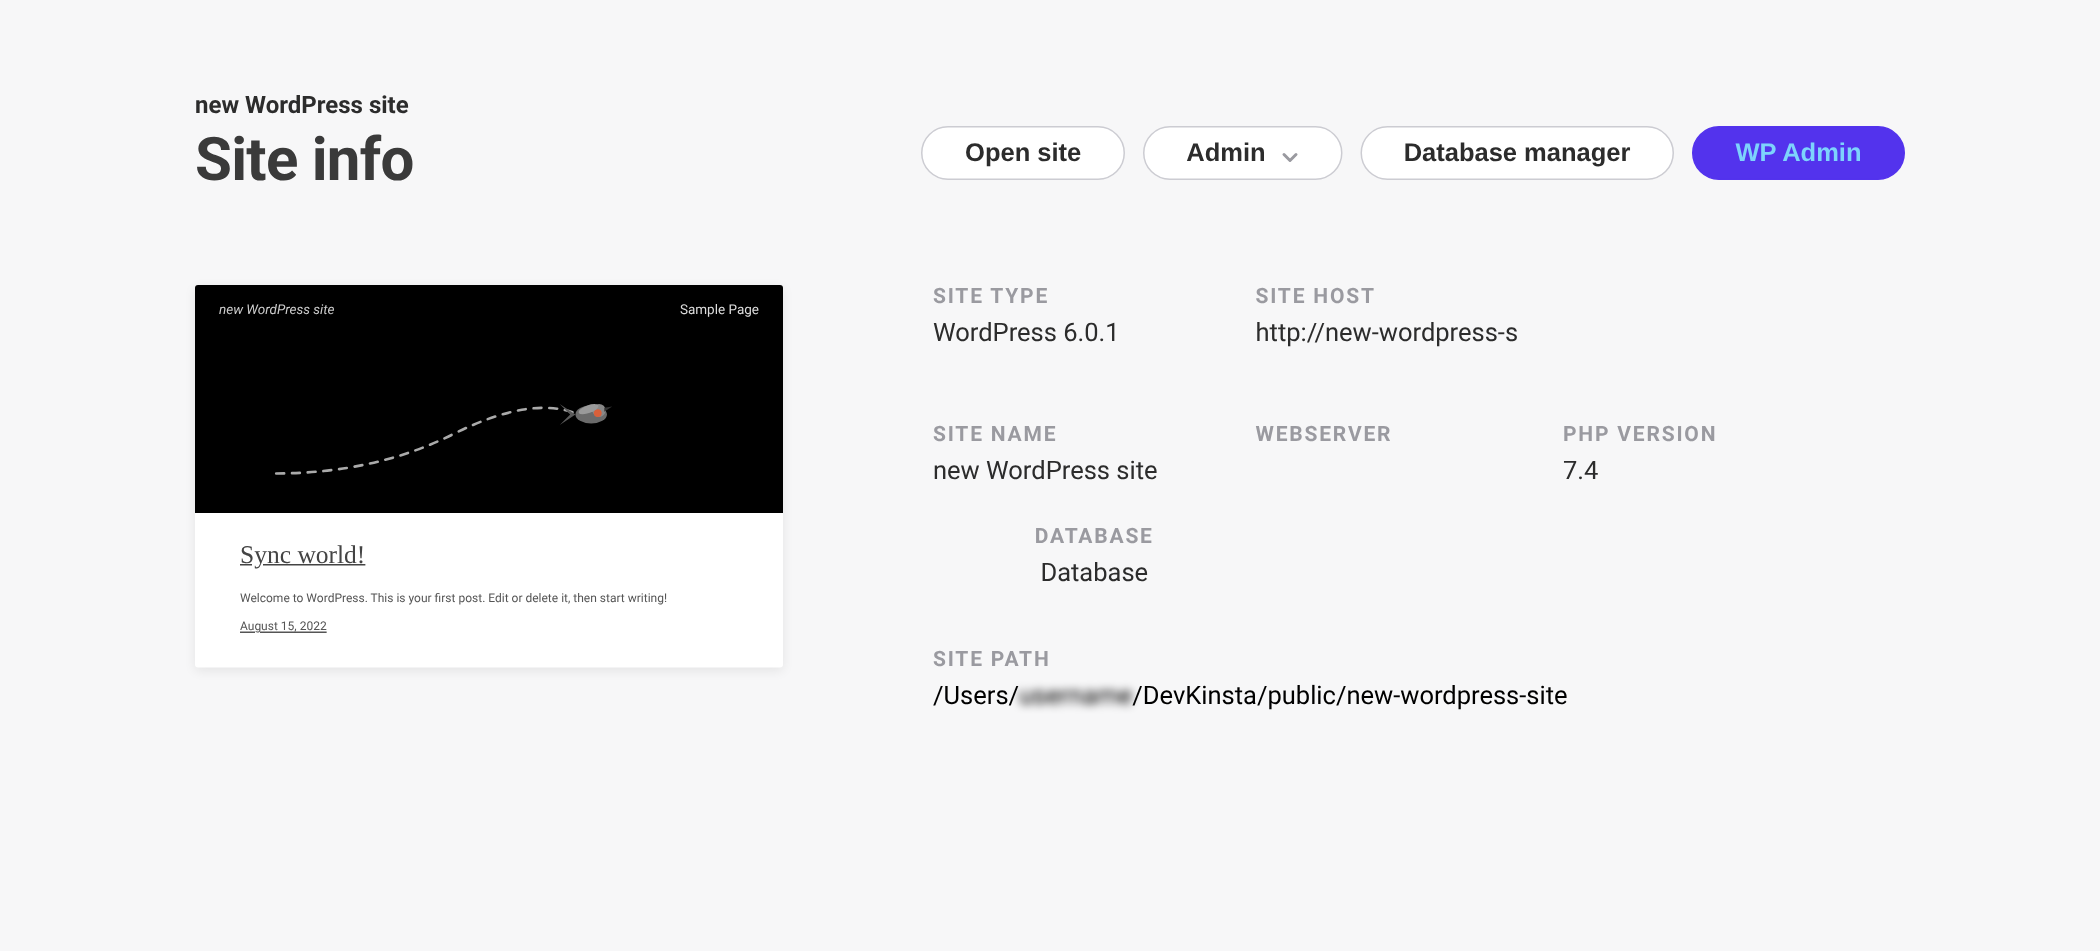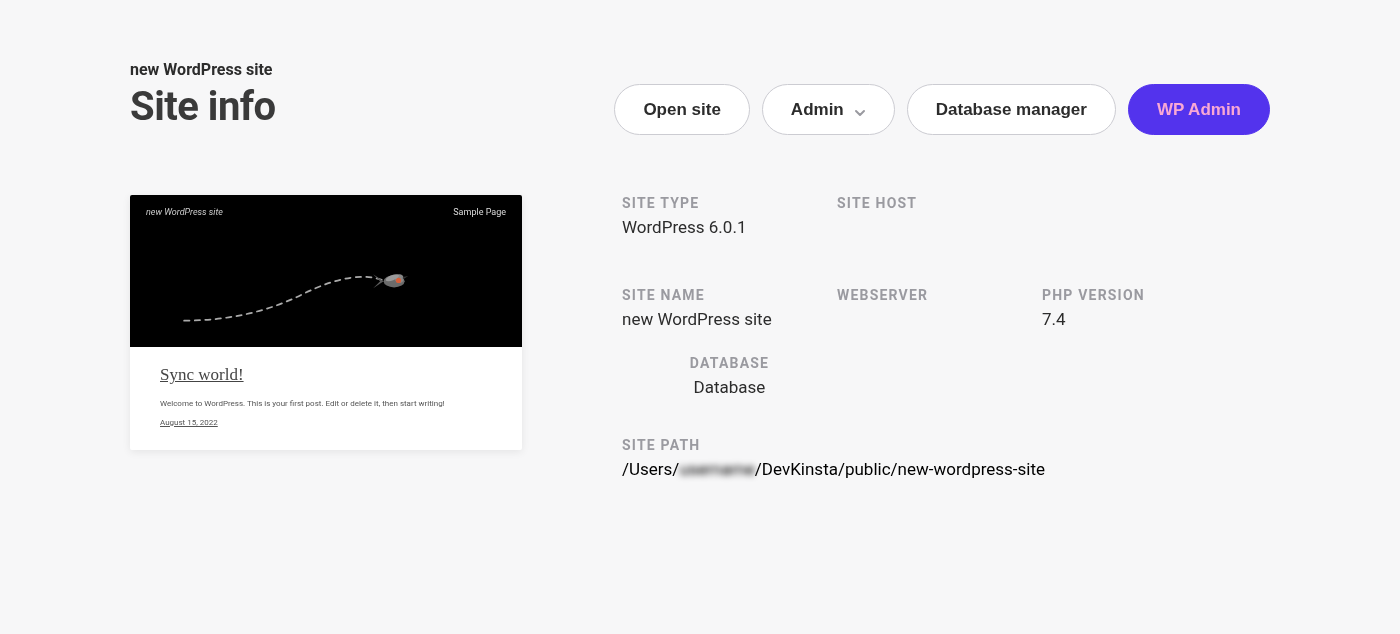--- a/index.html
+++ b/index.html
@@ -37,41 +37,41 @@
       color: #3a3a3a;
       letter-spacing: -0.5px;
     }
     .header-actions {
       display: flex;
       gap: 12px;
       align-items: center;
       margin-top: 24px;
     }
     .btn {
-      height: 51px;
+      height: 36px;
       padding: 0 28px;
       border-radius: 999px;
       font-size: 17px;
       font-weight: 600;
       display: inline-flex;
       align-items: center;
       justify-content: center;
       gap: 10px;
       cursor: pointer;
       white-space: nowrap;
     }
     .btn-outline {
       background: #fff;
       border: 1.5px solid #ccccd2;
       color: #2c2c2c;
     }
     .btn-primary {
       background: #5333ed;
       border: 1.5px solid #5333ed;
-      color: #f9a8d4;
+      color: #7dd3fc;
     }
     .chevron {
       width: 12px;
       height: 12px;
       display: inline-block;
     }
     .main-row {
       display: flex;
       gap: 100px;
     }
@@ -229,20 +229,21 @@
 
   <div class="info-grid">
 
     <div class="info-item">
       <div class="info-label">SITE TYPE</div>
       <div class="info-value">WordPress 6.0.1</div>
     </div>
 
     <div class="info-item">
       <div class="info-label">SITE HOST</div>
+      <div class="info-value">http://new-wordpress-s</div>
     </div>
 
     <div></div>
 
     <div class="info-item">
       <div class="info-label">SITE NAME</div>
       <div class="info-value">new WordPress site</div>
     </div>
 
     <div class="info-item">

